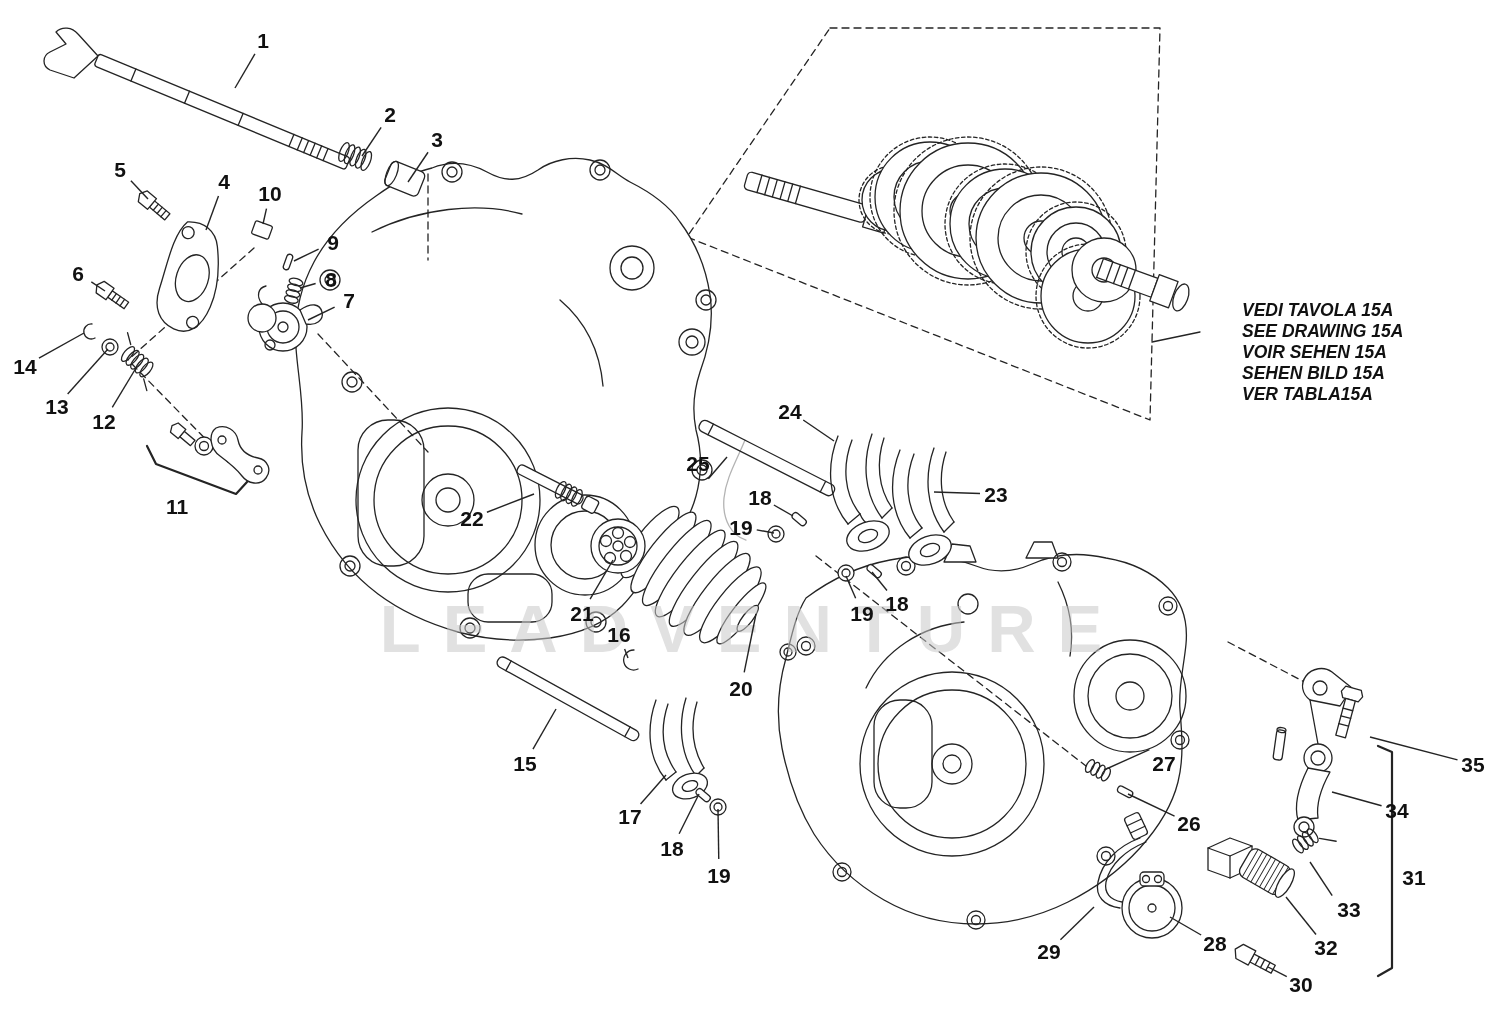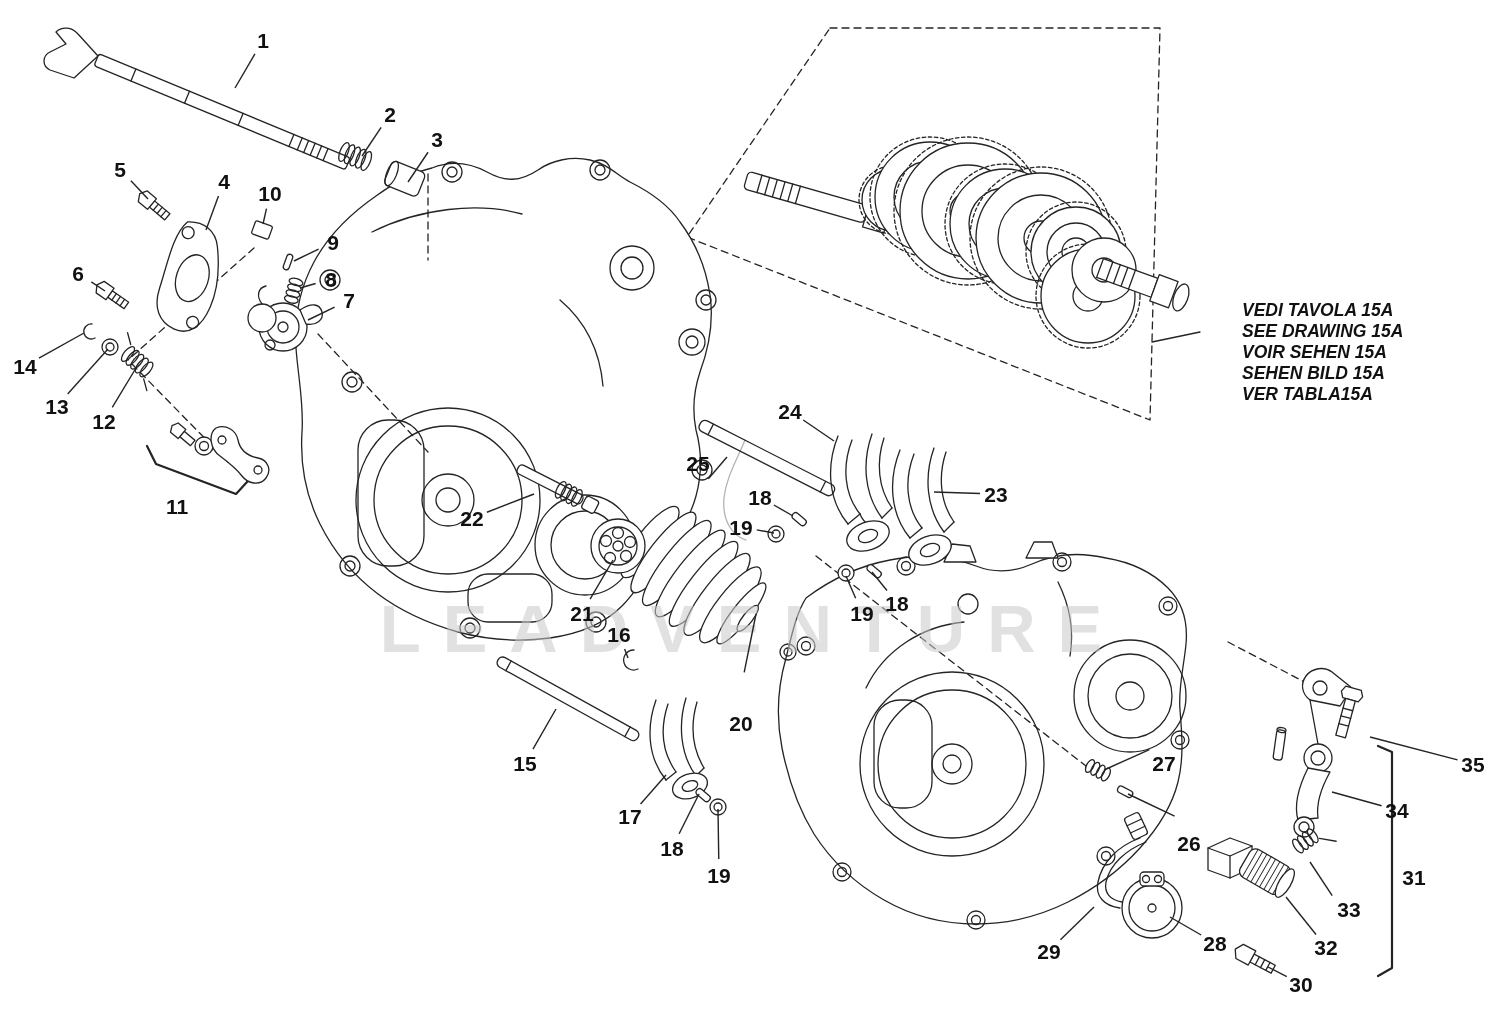--- a/index.html
+++ b/index.html
@@ -526,27 +526,27 @@
       <div class="callout" style="left: 472px; top: 518px;">22</div>
       <div class="callout" style="left: 582px; top: 613px;">21</div>
       <div class="callout" style="left: 619px; top: 634px;">16</div>
       <div class="callout" style="left: 698px; top: 463px;">25</div>
       <div class="callout" style="left: 790px; top: 411px;">24</div>
       <div class="callout" style="left: 760px; top: 497px;">18</div>
       <div class="callout" style="left: 741px; top: 527px;">19</div>
       <div class="callout" style="left: 996px; top: 494px;">23</div>
       <div class="callout" style="left: 862px; top: 613px;">19</div>
       <div class="callout" style="left: 897px; top: 603px;">18</div>
-      <div class="callout" style="left: 741px; top: 688px; margin-top: 35px;">20</div>
+      <div class="callout" style="left: 741px; top: 688px;">20</div>
       <div class="callout" style="left: 525px; top: 763px;">15</div>
       <div class="callout" style="left: 630px; top: 816px;">17</div>
       <div class="callout" style="left: 672px; top: 848px;">18</div>
       <div class="callout" style="left: 719px; top: 875px;">19</div>
       <div class="callout" style="left: 1164px; top: 743px; margin-top: 20px;">27</div>
-      <div class="callout" style="left: 1189px; top: 823px; margin-top: 20px;">26</div>
+      <div class="callout" style="left: 1189px; top: 823px;">26</div>
       <div class="callout" style="left: 1397px; top: 810px;">34</div>
       <div class="callout" style="left: 1473px; top: 764px; text-align: right;">35</div>
       <div class="callout" style="left: 1414px; top: 877px;">31</div>
       <div class="callout" style="left: 1349px; top: 909px;">33</div>
       <div class="callout" style="left: 1326px; top: 947px;">32</div>
       <div class="callout" style="left: 1215px; top: 943px;">28</div>
       <div class="callout" style="left: 1049px; top: 951px;">29</div>
       <div class="callout" style="left: 1301px; top: 984px;">30</div>
     </div>
 

